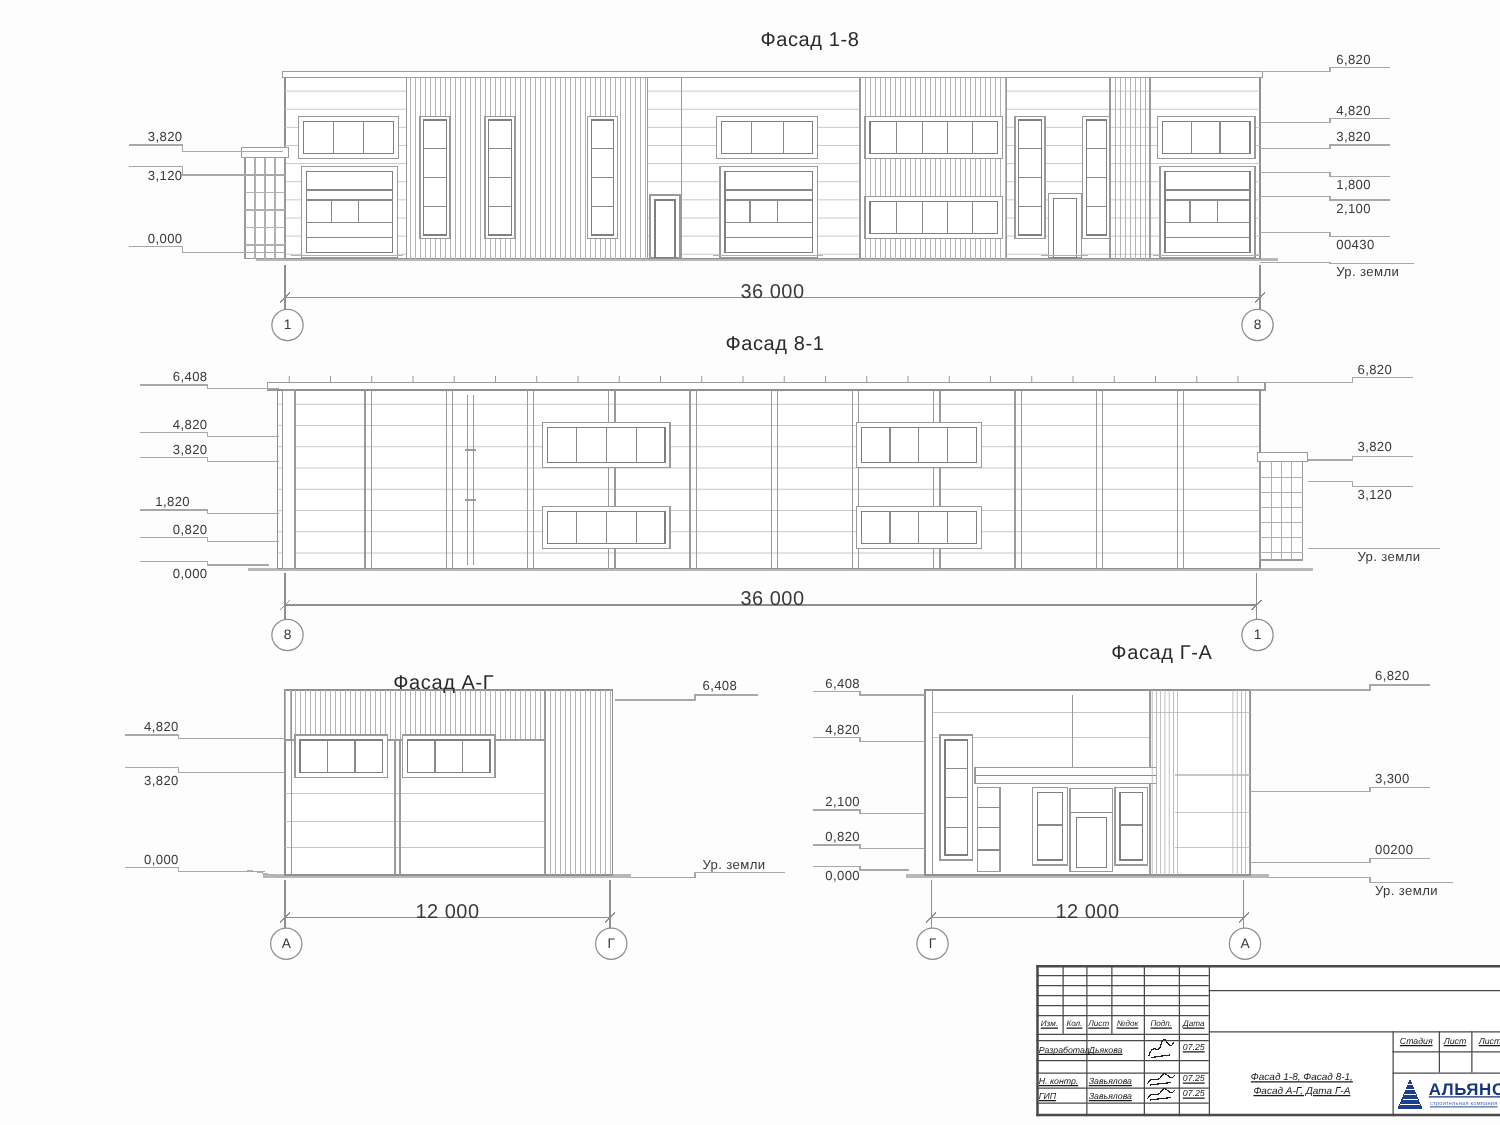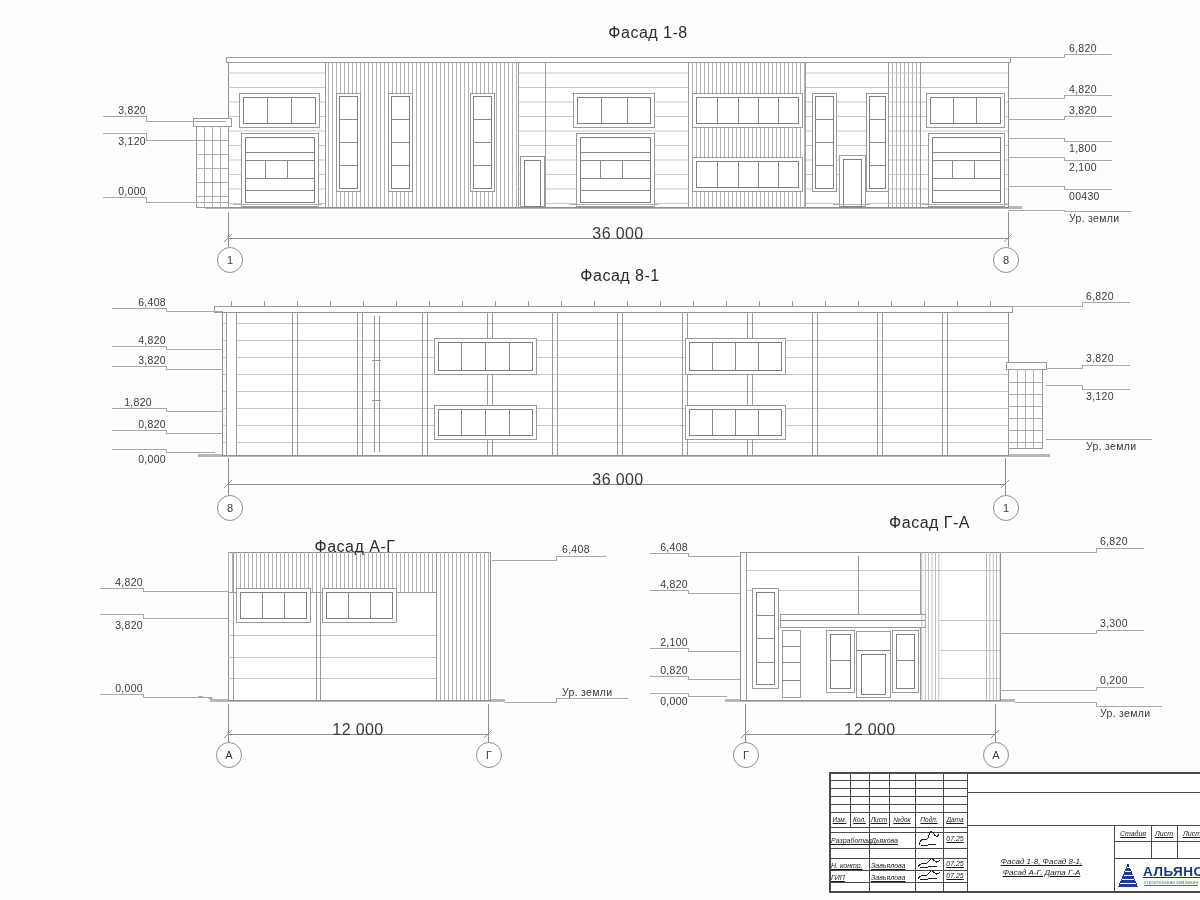--- a/index.html
+++ b/index.html
@@ -265,21 +265,21 @@
 <div class="lbl" style="left:562px;top:543px;">6,408</div>
 <div class="lbl" style="left:562px;top:686px;">Ур. земли</div>
 
 <div class="lbl r" style="left:645px;top:541px;width:43px;">6,408</div>
 <div class="lbl r" style="left:645px;top:578px;width:43px;">4,820</div>
 <div class="lbl r" style="left:645px;top:636px;width:43px;">2,100</div>
 <div class="lbl r" style="left:645px;top:664px;width:43px;">0,820</div>
 <div class="lbl r" style="left:645px;top:695px;width:43px;">0,000</div>
 <div class="lbl" style="left:1100px;top:535px;">6,820</div>
 <div class="lbl" style="left:1100px;top:617px;">3,300</div>
-<div class="lbl" style="left:1100px;top:674px;">0,200</div>
+<div class="lbl" style="left:1100px;top:674px;">00200</div>
 <div class="lbl" style="left:1100px;top:707px;">Ур. земли</div>
 
 <div class="dim" style="left:568px;top:225px;">36 000</div>
 <div class="dim" style="left:568px;top:471px;">36 000</div>
 <div class="dim" style="left:308px;top:721px;">12 000</div>
 <div class="dim" style="left:820px;top:721px;">12 000</div>
 
 <div class="bubble" style="left:217px;top:247px;">1</div>
 <div class="bubble" style="left:993px;top:247px;">8</div>
 <div class="bubble" style="left:217px;top:495px;">8</div>

